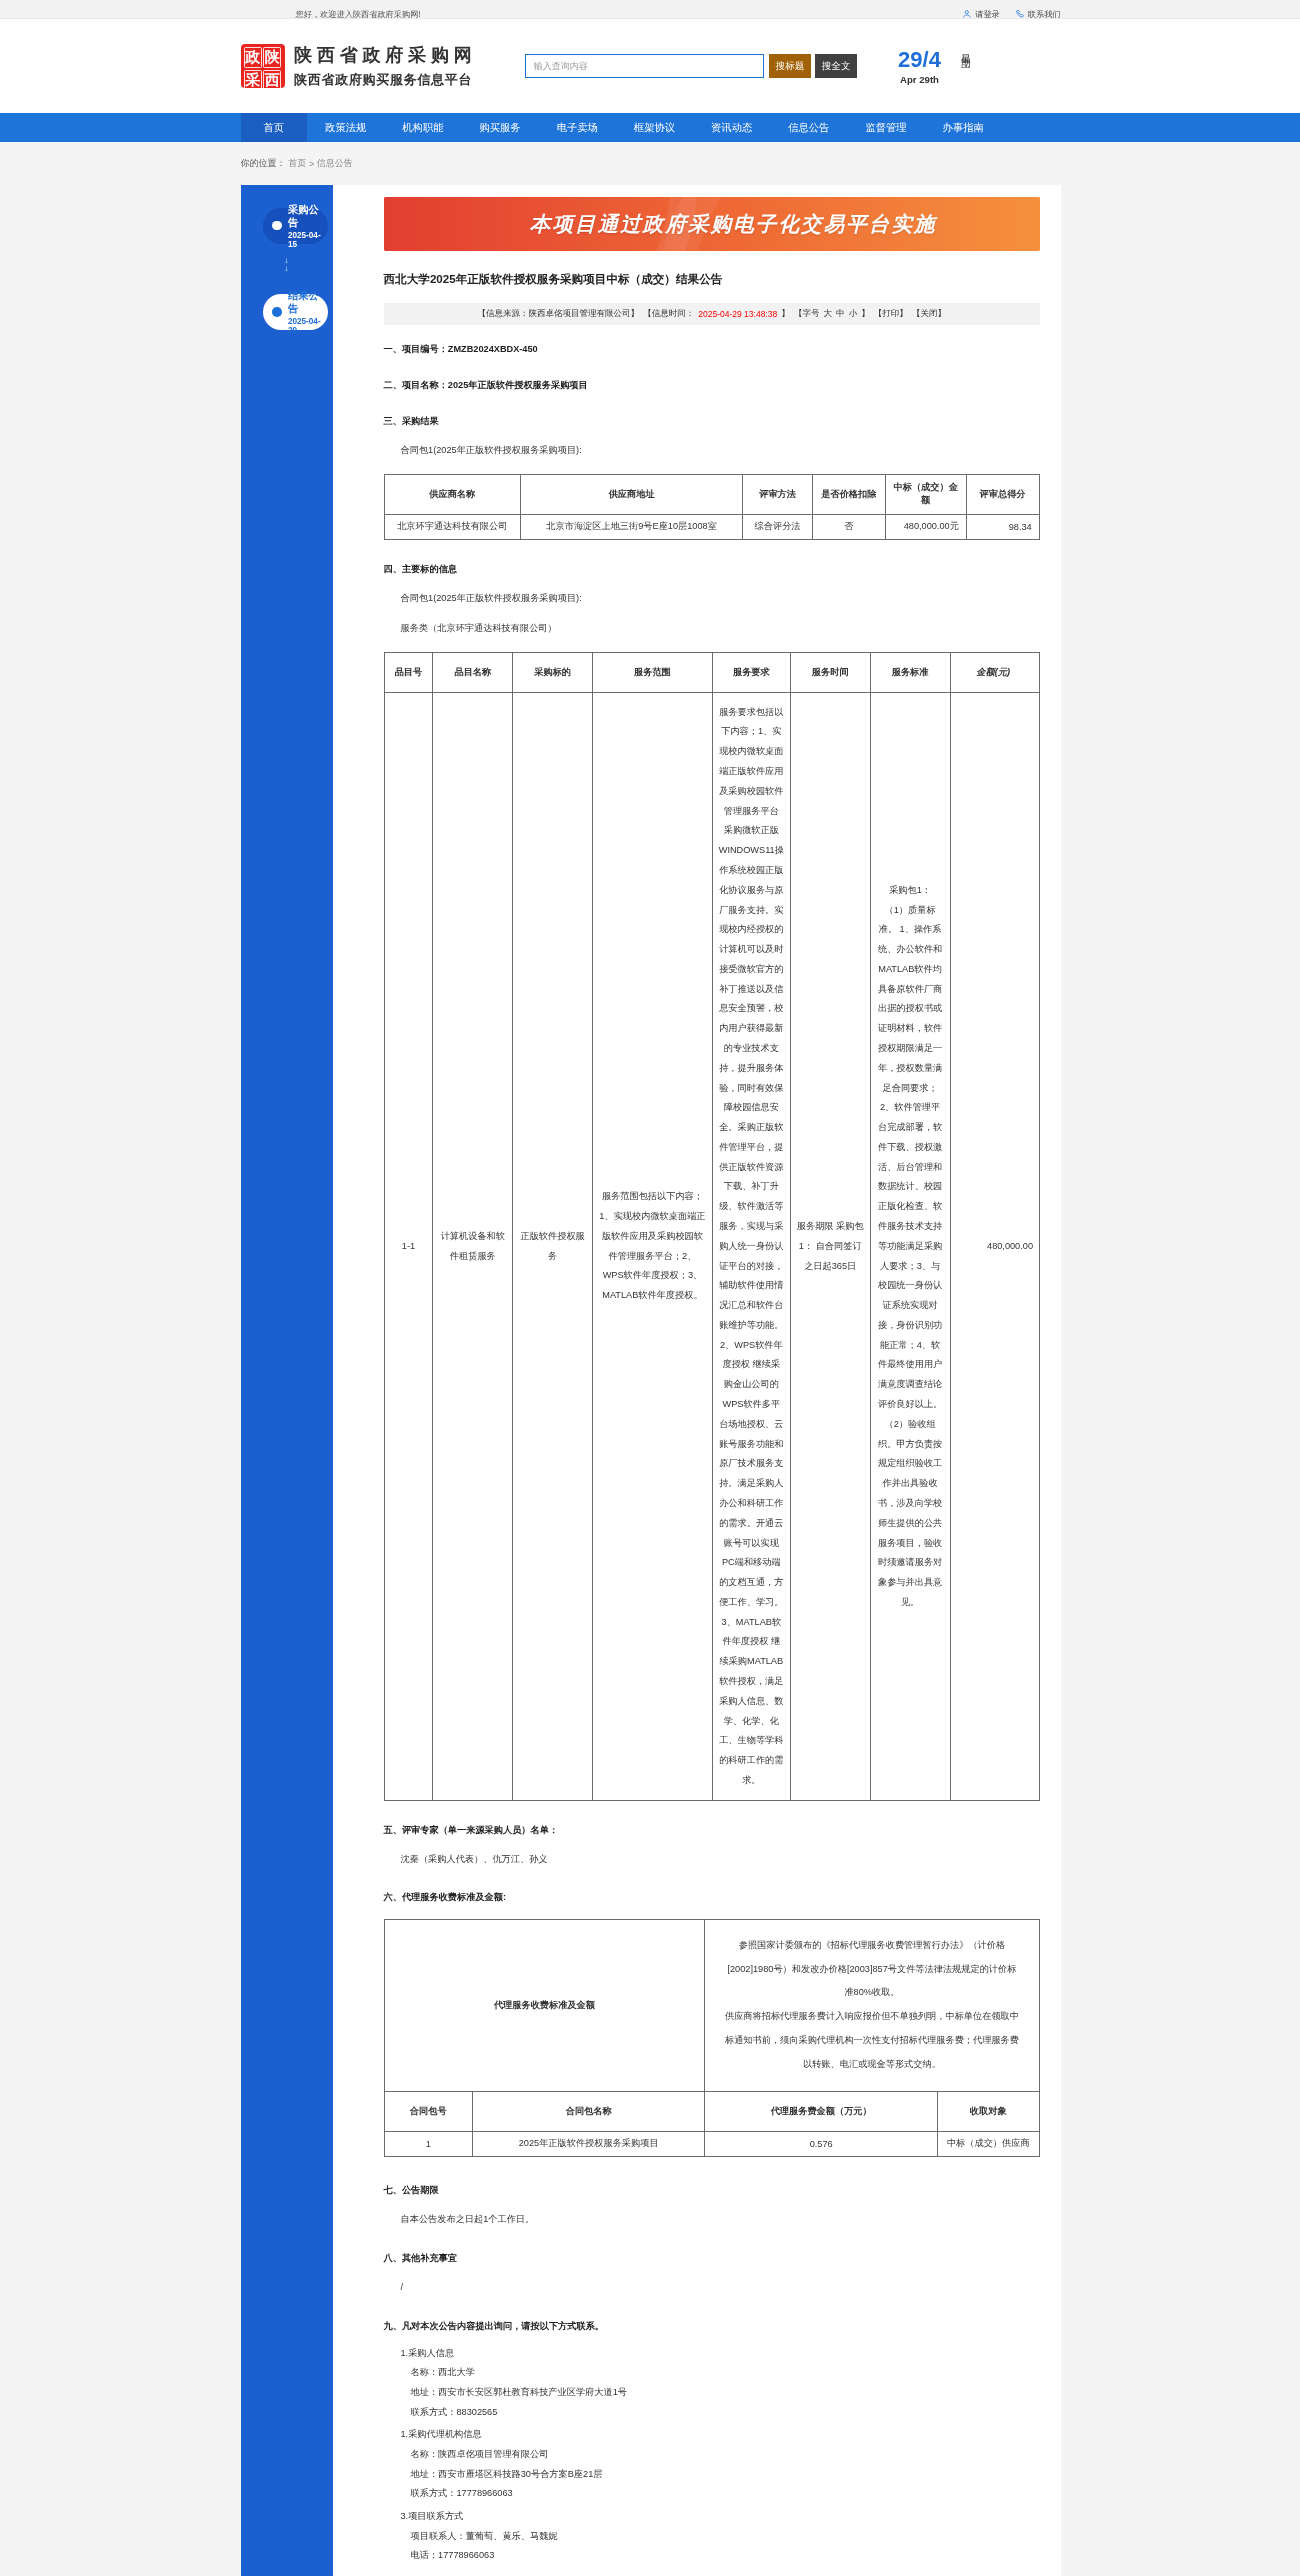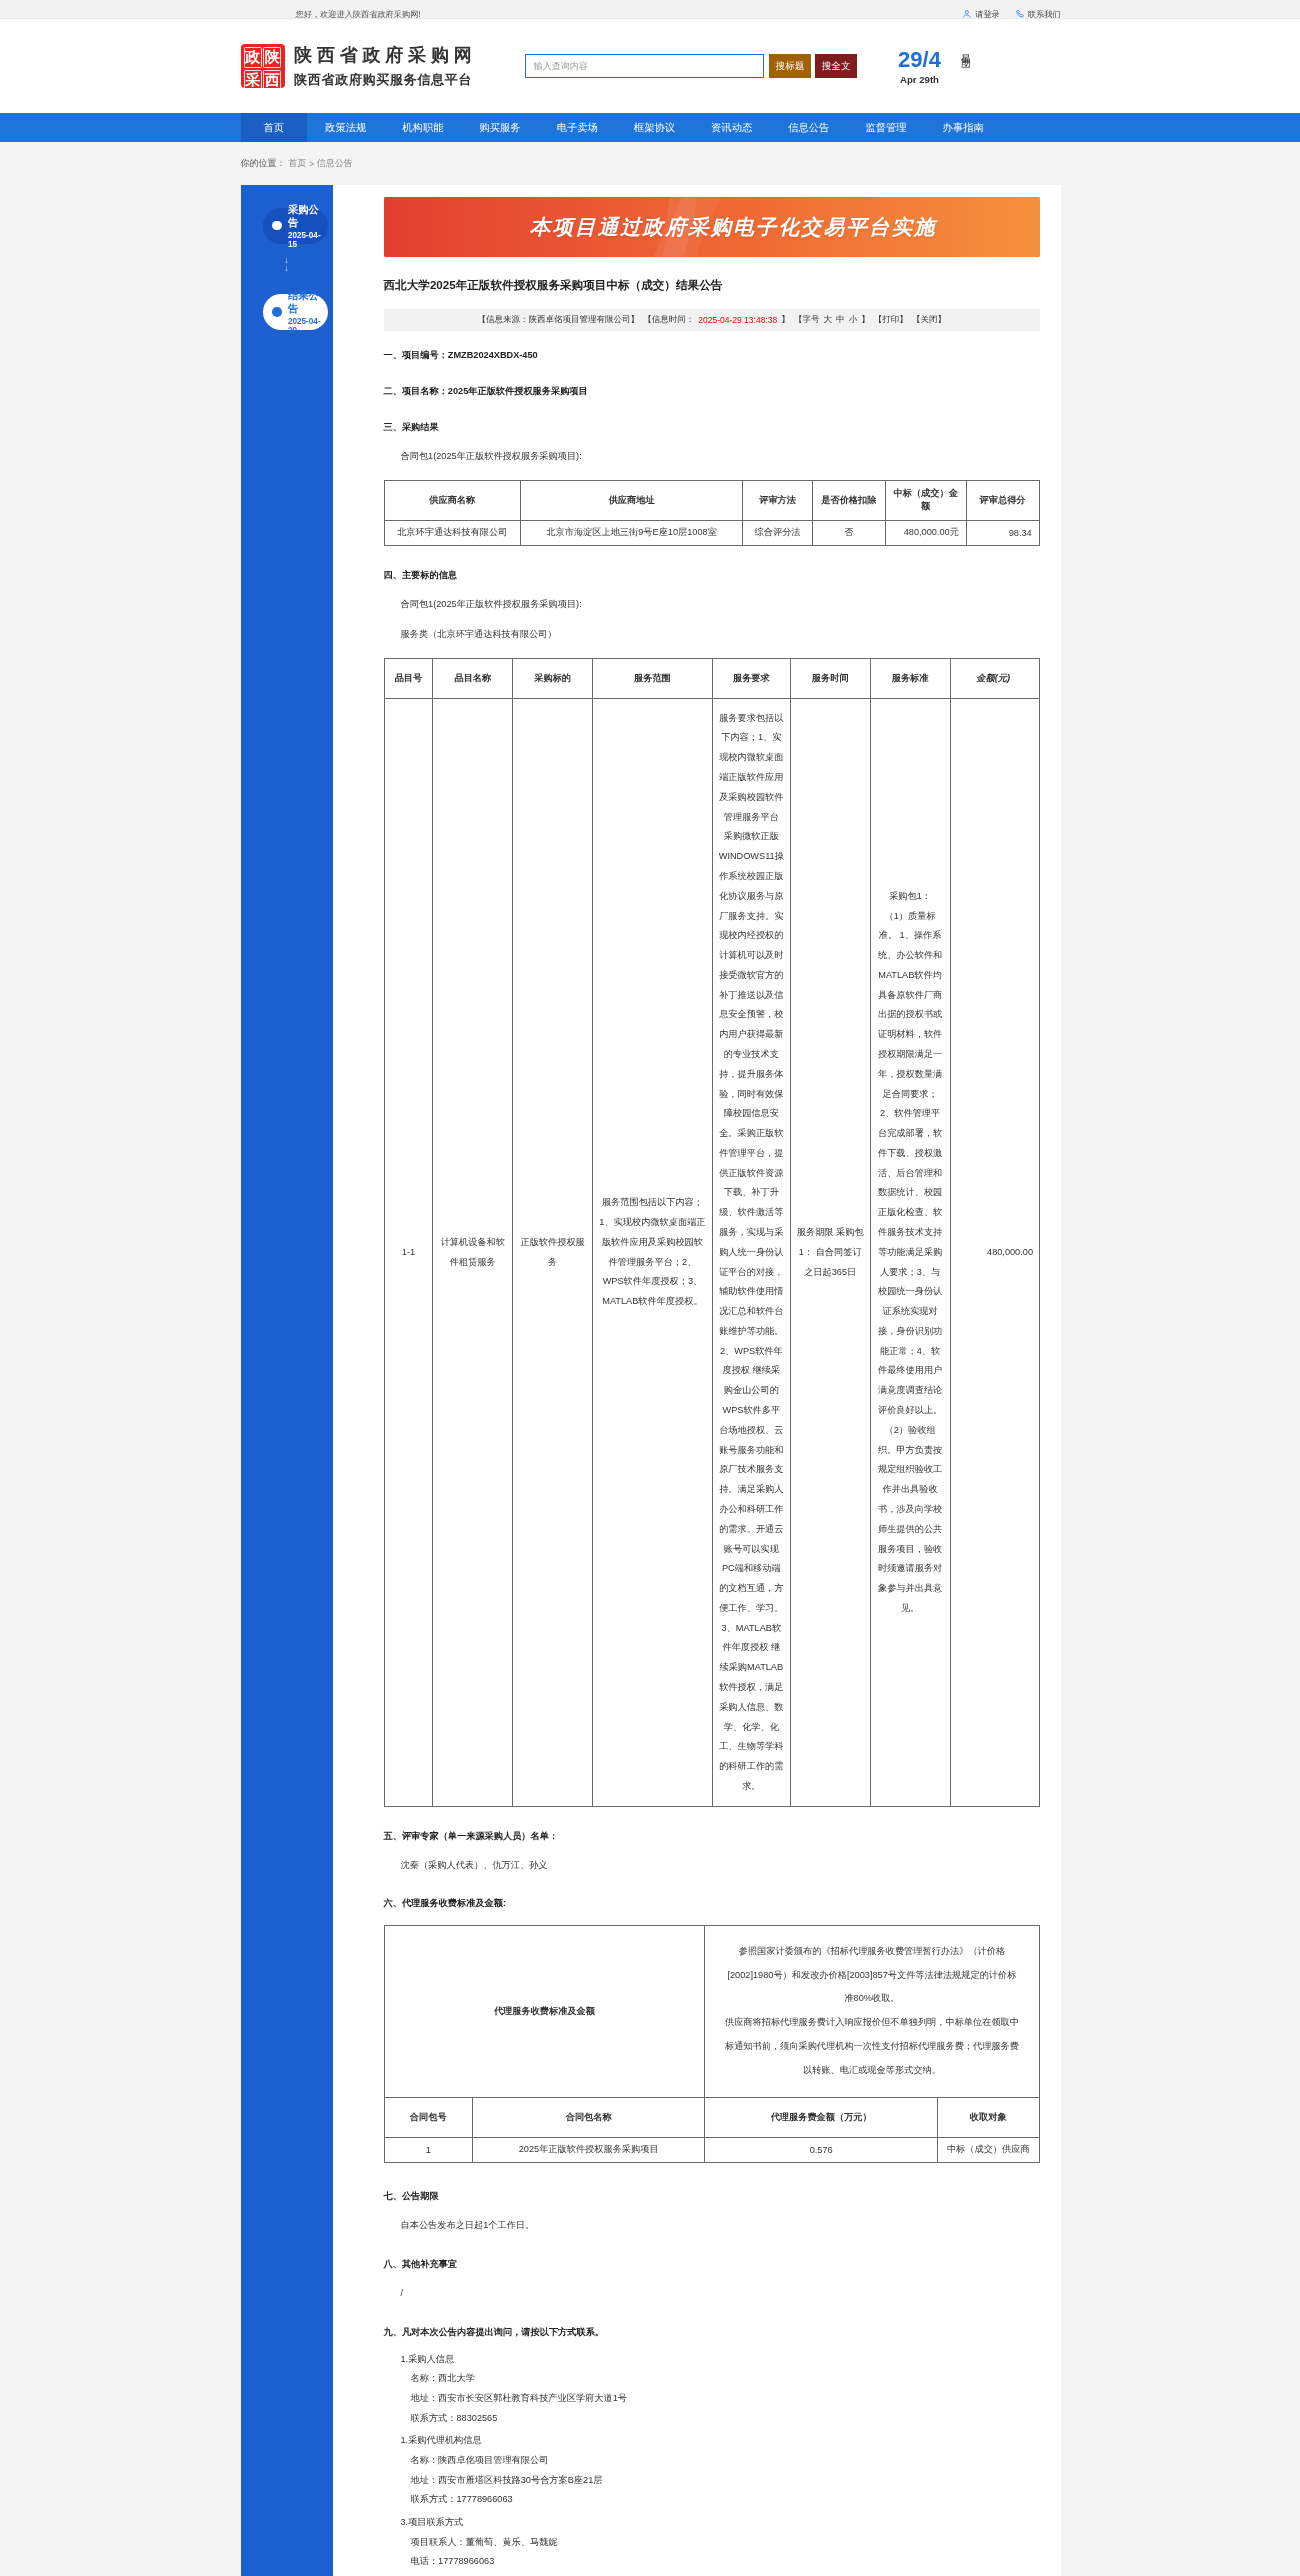--- a/index.html
+++ b/index.html
@@ -20,21 +20,21 @@
   .logo-wrap { display:flex; align-items:center; gap:9.6px; }
   .logo-seal { width:44px; height:44px; background:#e8251f; border-radius:4.1px; display:grid; grid-template-columns:1fr 1fr; grid-template-rows:1fr 1fr; padding:3.4px; gap:1.4px; }
   .logo-seal span { color:#fff; font-weight:bold; font-size:15px; display:flex; align-items:center; justify-content:center; border:0.7px solid rgba(255,255,255,.85); border-radius:1.4px; }
   .site-names .t1 { font-size:18px; font-weight:bold; letter-spacing:4.8px; color:#333; }
   .site-names .t2 { font-size:13px; font-weight:bold; color:#333; margin-top:4.1px; letter-spacing:0.7px; }
   .search-wrap { display:flex; align-items:center; margin-left:48px; }
   .search-input { width:239px; height:24.6px; border:1.4px solid #1f6fd9; background:#fff; padding:0 8.2px; font-size:9px; color:#333; outline:none; }
   .search-input::placeholder { color:#999; }
   .btn-search { height:24.6px; width:42px; border:none; color:#fff; font-size:9.6px; cursor:pointer; margin-left:5.5px; }
   .btn-title { background:#a16207; }
-  .btn-full { background:#7f1d1d; margin-left:4.1px; }
+  .btn-full { background:#404040; margin-left:4.1px; }
   .date-wrap { margin-left:41px; display:flex; align-items:center; gap:18px; }
   .date-num { font-size:22px; font-weight:bold; color:#1f6fd9; text-align:center; }
   .date-en { font-size:9.6px; font-weight:bold; color:#333; text-align:center; margin-top:1.4px; }
   .weekday { writing-mode:vertical-rl; font-size:9.6px; color:#222; letter-spacing:4.1px; height:41px; }
 
   
   .nav { background:#1f74da; height:29px; }
   .nav .container { display:flex; height:29px; }
   .nav-item { color:#fff; font-size:10.3px; padding:0 18px; display:flex; align-items:center; cursor:pointer; }
   .nav-item.active { background:#1b5fc2; padding:0 23px; }
@@ -53,21 +53,21 @@
   .t-step .lbl { font-size:10.3px; font-weight:bold; line-height:1.3; }
   .t-step .dt { font-size:8.2px; font-weight:bold; margin-top:1.4px; }
   .step1 { top:22.6px; background:#1550bc; color:#fff; border-radius:18px; right:4.1px; }
   .step1 .dot { background:#fff; }
   .step2 { top:109px; background:#fff; color:#1f6fd9; border-radius:18px; right:4.1px; }
   .step2 .dot { background:#1f6fd9; }
   .t-arrow { position:absolute; top:72px; left:50%; transform:translateX(-50%); color:#cfe0fa; font-size:9px; text-align:center; line-height:.85; }
 
   .card { background:#fff; width:729px; padding:12.3px 20.5px 27px 51px; min-height:2249px; }
 
-  .banner { height:60px; border-radius:1.4px; background:linear-gradient(90deg,#e23f31 0%,#ef6a35 55%,#f5903d 100%); display:flex; align-items:center; justify-content:center; position:relative; overflow:hidden;padding-left:43px; }
+  .banner { height:54px; border-radius:1.4px; background:linear-gradient(90deg,#e23f31 0%,#ef6a35 55%,#f5903d 100%); display:flex; align-items:center; justify-content:center; position:relative; overflow:hidden;padding-left:43px; }
   .banner:before { content:""; position:absolute; width:355px; height:355px; border:27px solid rgba(255,255,255,.07); border-radius:50%; left:-96px; top:-219px; }
   .banner:after { content:""; position:absolute; width:424px; height:424px; border:34px solid rgba(255,255,255,.06); border-radius:50%; right:-109px; top:-137px; }
   .banner-text { color:#fff; font-size:20.5px; font-weight:bold; font-style:italic; letter-spacing:2.1px; text-shadow:0 1.4px 2.1px rgba(0,0,0,.15); z-index:1; }
 
   .art-title { text-align:left; font-size:11.6px; font-weight:bold; color:#222; margin:20.5px 0 16.4px 0; }
   .meta-bar { background:#f2f2f2; height:22px; display:flex; align-items:center; justify-content:center; font-size:8.5px; color:#333; gap:4.1px; }
   .meta-bar .red { color:#f00; }
   .meta-bar .lk { cursor:pointer; }
 
   .sec-h { font-size:9.2px; font-weight:bold; color:#222; margin:18px 0 0 0; }

